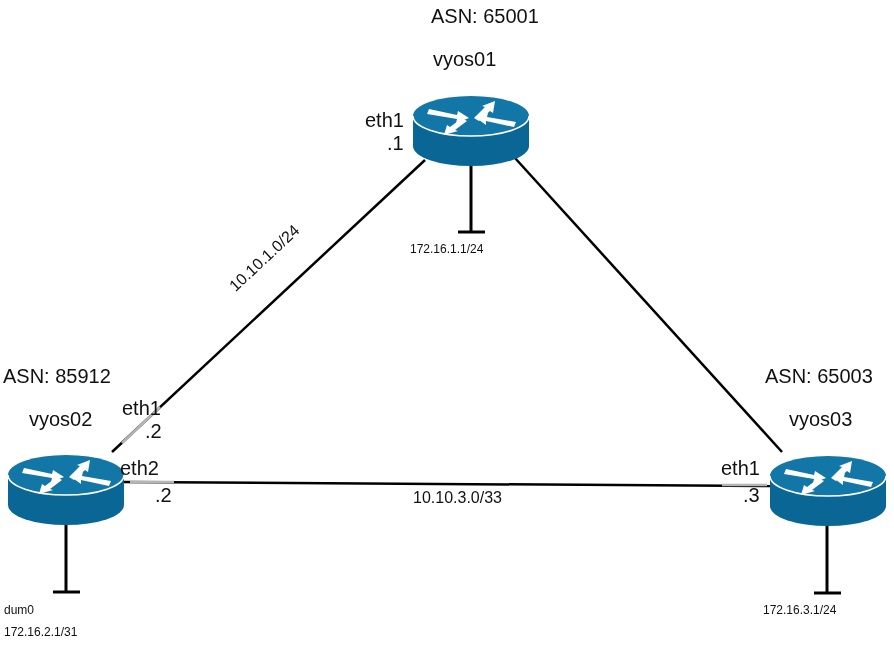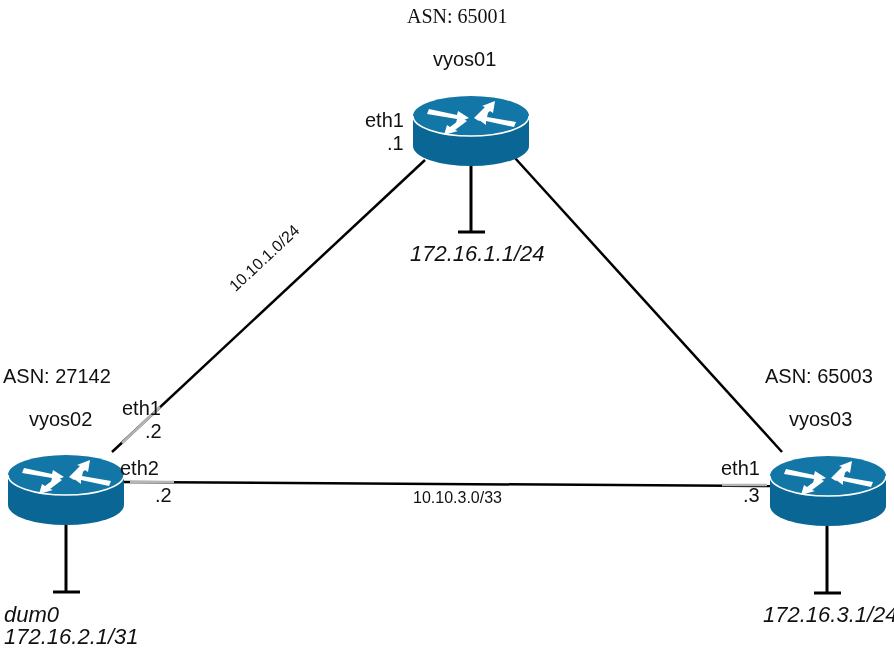--- a/index.html
+++ b/index.html
@@ -3,21 +3,21 @@
   <meta charset="utf-8">
   <style>
     html, body { margin: 0; padding: 0; background: #ffffff; }
     body { width: 894px; height: 653px; position: relative; overflow: hidden;
            font-family: "Liberation Sans", sans-serif; color: #111; }
     #diagram { position: absolute; left: 0; top: 0; }
     .lbl { position: absolute; white-space: nowrap; line-height: 1; }
     .asn { font-size: 20px; }
     .host { font-size: 20px; text-align: center; }
     .iface { font-size: 20px; }
-    .net { font-size: 22px; font-style: italic; }
+    .net { font-size: 12px; }
     .subnet { font-size: 16px; }
   </style>
 </head>
 <body>
 
 <svg id="diagram" width="894" height="653" viewBox="0 0 894 653">
   <defs>
     <g id="router-glyph">
 
       <path d="M -58 -10 L -58 20 A 58 20 0 0 0 58 20 L 58 -10 Z" fill="#0a6694"></path>
@@ -67,27 +67,27 @@
   <g transform="translate(66,485)">
       <use href="#router-glyph"></use>
     </g>
   <g transform="translate(828,486)">
       <use href="#router-glyph"></use>
     </g>
 
   <text x="268" y="262" font-size="16" font-family="Liberation Sans, sans-serif" fill="#111" text-anchor="middle" transform="rotate(-43 268 262)">10.10.1.0/24</text>
 </svg>
 
-<div class="lbl asn" style="left:407px;top:6px;font-family:Liberation Serif, serif;">ASN: 65001</div>
+<div class="lbl asn" style="left:431px;top:6px;">ASN: 65001</div>
 <div class="lbl host" style="left:433px;top:49px;">vyos01</div>
 <div class="lbl iface" style="left:365px;top:110px;">eth1</div>
 <div class="lbl iface" style="left:387px;top:133px;">.1</div>
 <div class="lbl net" style="left:410px;top:243px;">172.16.1.1/24</div>
 
-<div class="lbl asn" style="left:3px;top:366px;">ASN: 27142</div>
+<div class="lbl asn" style="left:3px;top:366px;">ASN: 85912</div>
 <div class="lbl host" style="left:29px;top:409px;">vyos02</div>
 <div class="lbl iface" style="left:122px;top:398px;">eth1</div>
 <div class="lbl iface" style="left:145px;top:421px;">.2</div>
 <div class="lbl iface" style="left:120px;top:458px;">eth2</div>
 <div class="lbl iface" style="left:155px;top:485px;">.2</div>
 <div class="lbl net" style="left:4px;top:604px;">dum0</div>
 <div class="lbl net" style="left:4px;top:626px;">172.16.2.1/31</div>
 
 <div class="lbl subnet" style="left:413px;top:490px;">10.10.3.0/33</div>
 

